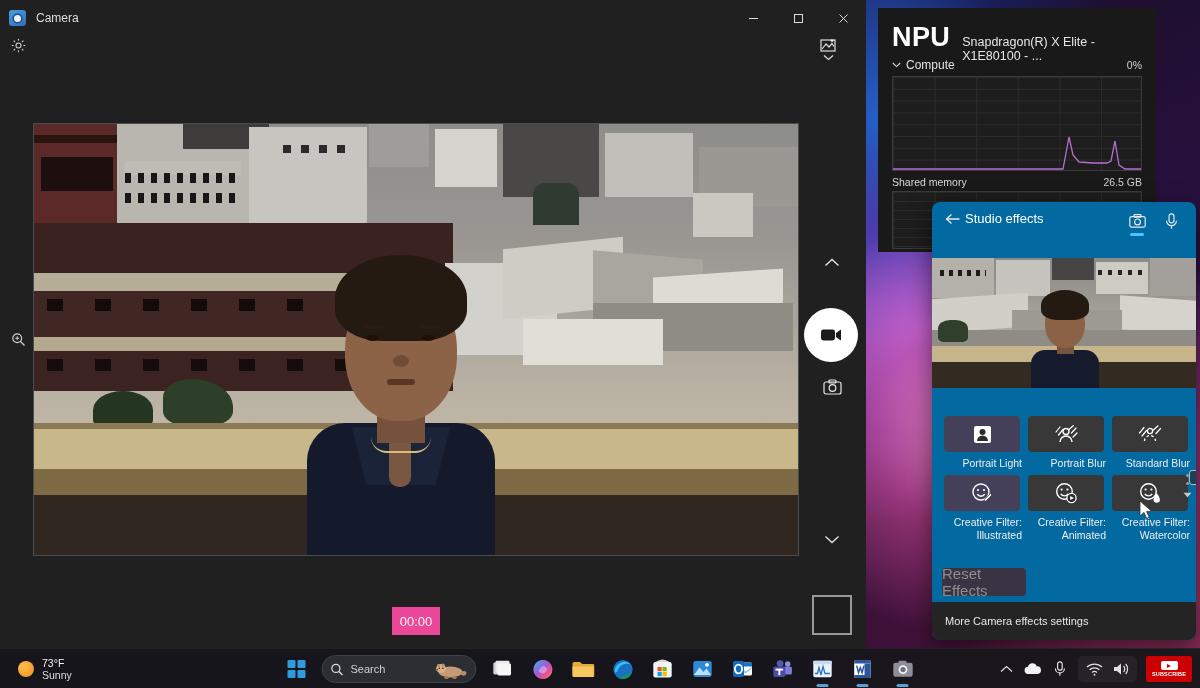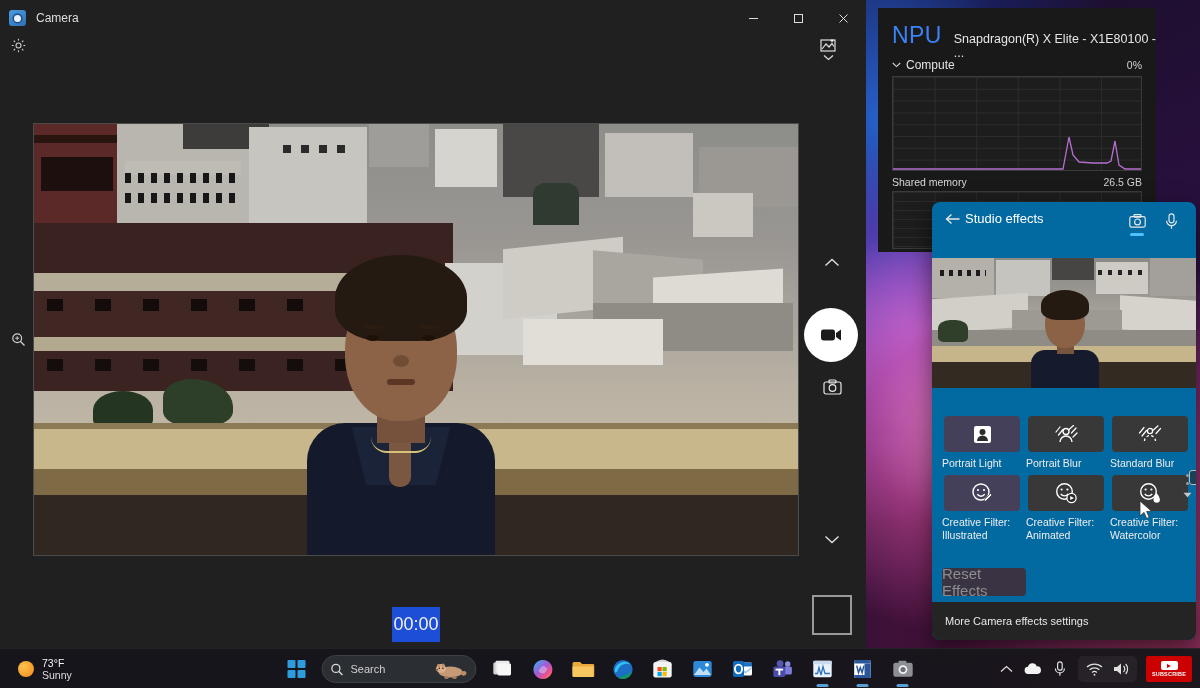--- a/index.html
+++ b/index.html
@@ -131,36 +131,36 @@
     position: absolute; left: 5px; top: 185px; width: 54px; height: 54px;
     border-radius: 50%; background: #ffffff;
     display: flex; align-items: center; justify-content: center;
   }
   .photo-mode-btn {
     position: absolute; left: 22px; top: 253px; width: 22px; height: 22px;
     display: flex; align-items: center; justify-content: center; color: #e6e6e6;
   }
 
   .timer-chip {
-    position: absolute; left: 392px; top: 607px; width: 48px; height: 35px;
-    background: #1d4ed8; color: #f2f2f2; font-size: 18px;
+    position: absolute; left: 392px; top: 607px; width: 48px; height: 28px;
+    background: #ec4899; color: #f2f2f2; font-size: 13px;
     display: flex; align-items: center; justify-content: center;
   }
   .gallery-thumb {
     position: absolute; left: 812px; top: 595px; width: 40px; height: 40px;
     border: 2px solid #9a9a9a; background: #1d1d1d;
   }
 
   
   .npu-panel {
     position: absolute; left: 878px; top: 8px; width: 278px; height: 244px;
     background: #191919;
   }
   .npu-head { position: absolute; left: 14px; top: 14px; display: flex; align-items: baseline; gap: 12px; }
-  .npu-label { font-size: 23px; color: #3b82f6; font-weight: 400; letter-spacing: .4px; }
+  .npu-label { font-size: 27px; color: #ffffff; font-weight: 700; letter-spacing: .4px; }
   .npu-sub { font-size: 12.5px; color: #e6e6e6; }
   .compute-row {
     position: absolute; left: 14px; top: 50px; width: 250px;
     display: flex; justify-content: space-between; align-items: center;
   }
   .compute-label { font-size: 12px; color: #e2e2e2; display: flex; align-items: center; gap: 5px; }
   .compute-pct { font-size: 10.5px; color: #d0d0d0; }
   .graph-box {
     position: absolute; left: 14px; top: 68px; width: 250px; height: 95px;
     border: 1px solid #3a3a3a; background: #1d1d1d;
@@ -241,21 +241,21 @@
   }
   .effect-cell { display: flex; flex-direction: column; align-items: center; }
   .effect-tile {
     width: 76px; height: 36px; border-radius: 4px; background: #383838;
     display: flex; align-items: center; justify-content: center; color: #ffffff;
     position: relative;
   }
   .effect-tile.sel { background: #45405a; }
   .effect-name {
     margin-top: 5px; font-size: 10.5px; color: #ededed;
-    text-align: left; line-height: 1.18; width: 80px;
+    text-align: right; line-height: 1.18; width: 80px;
   }
   .tile-checkbox {
     position: absolute; right: -16px; top: -5px; width: 15px; height: 15px;
     border: 1.5px solid #b9b9b9; border-radius: 3px; background: rgba(40,40,40,.6);
   }
   .scroll-ind {
     position: absolute; right: 3px; top: 272px; width: 12px;
     display: flex; flex-direction: column; align-items: center; gap: 5px;
   }
   .sdot { width: 3px; height: 3px; border-radius: 50%; background: #9b9b9b; }

